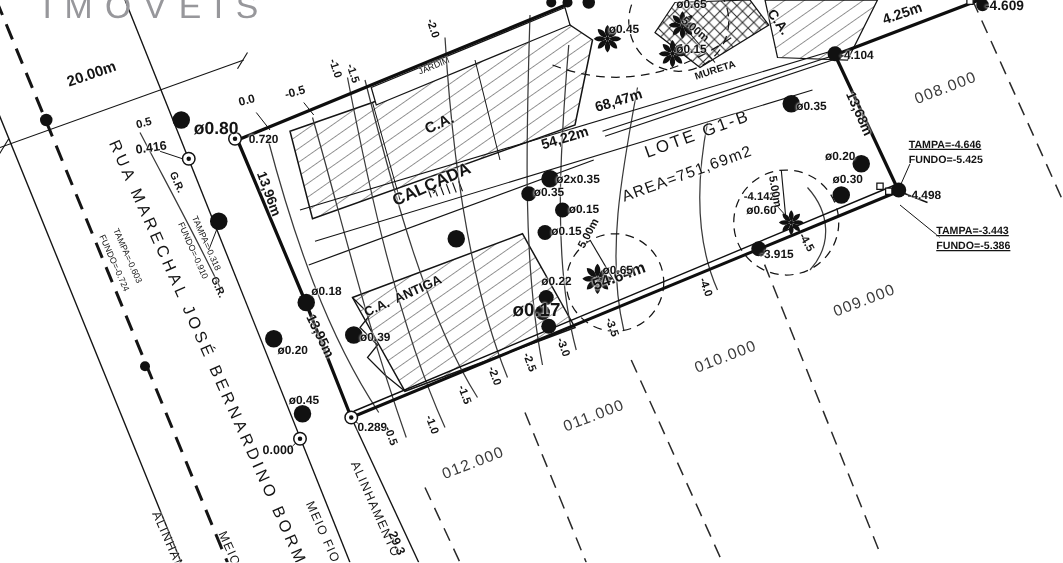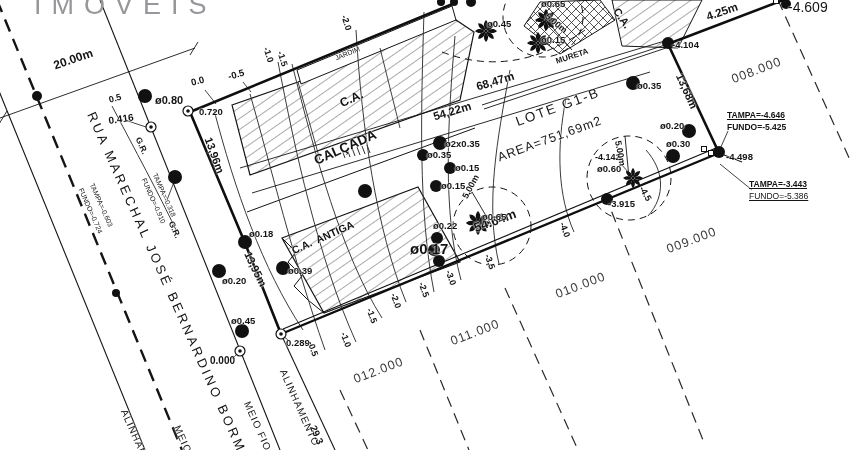--- a/index.html
+++ b/index.html
@@ -169,21 +169,21 @@
         <use href="#tree" transform="translate(486,31) scale(1)"></use>
         <use href="#tree" transform="translate(478,223) scale(1.1)"></use>
         <use href="#tree" transform="translate(633,178) scale(0.9)"></use>
       </g>
   </svg>
 
   <div class="wm">IMÓVEIS</div>
   <div id="labels">
       <div class="map-label" style="left: 52px; top: 60px; font-size: 12px; transform: rotate(-19deg); font-weight: 700; color: rgb(20, 20, 20);">20.00m</div>
       <div class="map-label" style="left: 108px; top: 96px; font-size: 9px; transform: rotate(-15deg); font-weight: 700; color: rgb(20, 20, 20);">0.5</div>
-      <div class="map-label" style="left: 155px; top: 95px; font-size: 11px; font-weight: 700; color: rgb(20, 20, 20);">ø0.80</div>
+      <div class="map-label" style="left: 155px; top: 95px; font-size: 14px; font-weight: 700; color: rgb(20, 20, 20);">ø0.80</div>
       <div class="map-label" style="left: 108px; top: 116px; font-size: 10px; transform: rotate(-8deg); font-weight: 700; color: rgb(20, 20, 20);">0.416</div>
       <div class="map-label" style="left: 199px; top: 107px; font-size: 9.5px; font-weight: 700; color: rgb(20, 20, 20); text-align: right;">0.720</div>
       <div class="map-label" style="left: 190px; top: 78px; font-size: 9.5px; transform: rotate(-15deg); font-weight: 700; color: rgb(20, 20, 20);">0.0</div>
       <div class="map-label" style="left: 227px; top: 72px; font-size: 9.5px; transform: rotate(-15deg); font-weight: 700; color: rgb(20, 20, 20);">-0.5</div>
       <div class="map-label" style="left: 270px; top: 46px; font-size: 9px; transform: rotate(72deg); font-weight: 700; color: rgb(20, 20, 20);">-1.0</div>
       <div class="map-label" style="left: 284px; top: 50px; font-size: 9px; transform: rotate(72deg); font-weight: 700; color: rgb(20, 20, 20);">-1.5</div>
       <div class="map-label" style="left: 348px; top: 14px; font-size: 9px; transform: rotate(72deg); font-weight: 700; color: rgb(20, 20, 20);">-2.0</div>
       <div class="map-label" style="left: 334px; top: 55px; font-size: 7px; transform: rotate(-22deg); font-weight: 400; color: rgb(20, 20, 20);">JARDIM</div>
       <div class="map-label" style="left: 338px; top: 98px; font-size: 12px; transform: rotate(-24deg); font-weight: 700; color: rgb(20, 20, 20);">C.A.</div>
       <div class="map-label" style="left: 312px; top: 155px; font-size: 13.5px; transform: rotate(-24deg); font-weight: 700; color: rgb(20, 20, 20);">CALÇADA</div>
@@ -242,22 +242,22 @@
       <div class="map-label" style="left: 487px; top: 19px; font-size: 9.5px; font-weight: 700; color: rgb(20, 20, 20);">ø0.45</div>
       <div class="map-label" style="left: 620px; top: 6px; font-size: 11px; transform: rotate(55deg); font-weight: 700; color: rgb(20, 20, 20);">C.A.</div>
       <div class="map-label" style="left: 637px; top: 81px; font-size: 9.5px; font-weight: 700; color: rgb(20, 20, 20);">ø0.35</div>
       <div class="map-label" style="left: 660px; top: 121px; font-size: 9.5px; font-weight: 700; color: rgb(20, 20, 20);">ø0.20</div>
       <div class="map-label" style="left: 666px; top: 139px; font-size: 9.5px; font-weight: 700; color: rgb(20, 20, 20);">ø0.30</div>
       <div class="map-label" style="left: 595px; top: 153px; font-size: 9px; font-weight: 700; color: rgb(20, 20, 20);">-4.142</div>
       <div class="map-label" style="left: 597px; top: 164px; font-size: 9.5px; font-weight: 700; color: rgb(20, 20, 20);">ø0.60</div>
       <div class="map-label" style="left: 622px; top: 140px; font-size: 9px; transform: rotate(80deg); font-weight: 700; color: rgb(20, 20, 20);">5.00m</div>
       <div class="map-label" style="left: 608px; top: 199px; font-size: 9.5px; font-weight: 700; color: rgb(20, 20, 20);">-3.915</div>
       <div class="map-label" style="left: 705px; top: 12px; font-size: 11.5px; transform: rotate(-19deg); font-weight: 700; color: rgb(20, 20, 20);">4.25m</div>
-      <div class="map-label" style="left: 788px; top: 0px; font-size: 14px; font-weight: 400; color: rgb(20, 20, 20);">-4.609</div>
+      <div class="map-label" style="left: 788px; top: 0px; font-size: 11px; font-weight: 700; color: rgb(20, 20, 20);">-4.609</div>
       <div class="map-label" style="left: 672px; top: 40px; font-size: 9.5px; font-weight: 700; color: rgb(20, 20, 20);">-4.104</div>
       <div class="map-label" style="left: 684px; top: 72px; font-size: 11px; transform: rotate(66deg); font-weight: 700; color: rgb(20, 20, 20);">13,68m</div>
       <div class="map-label" style="left: 727px; top: 111px; font-size: 8.5px; font-weight: 700; color: rgb(20, 20, 20); text-decoration: underline;">TAMPA=-4.646</div>
       <div class="map-label" style="left: 727px; top: 123px; font-size: 8.5px; font-weight: 700; color: rgb(20, 20, 20); ">FUNDO=-5.425</div>
       <div class="map-label" style="left: 726px; top: 152px; font-size: 9.5px; font-weight: 700; color: rgb(20, 20, 20);">-4.498</div>
       <div class="map-label" style="left: 749px; top: 180px; font-size: 8.5px; font-weight: 700; color: rgb(20, 20, 20); text-decoration: underline;">TAMPA=-3.443</div>
-      <div class="map-label" style="left: 749px; top: 192px; font-size: 8.5px; font-weight: 400; color: rgb(20, 20, 20); text-decoration: underline;">FUNDO=-5.386</div>
+      <div class="map-label" style="left: 749px; top: 192px; font-size: 8.5px; font-weight: 700; color: rgb(20, 20, 20); text-decoration: underline;">FUNDO=-5.386</div>
     </div>
 </div>
 
 </body></html>

